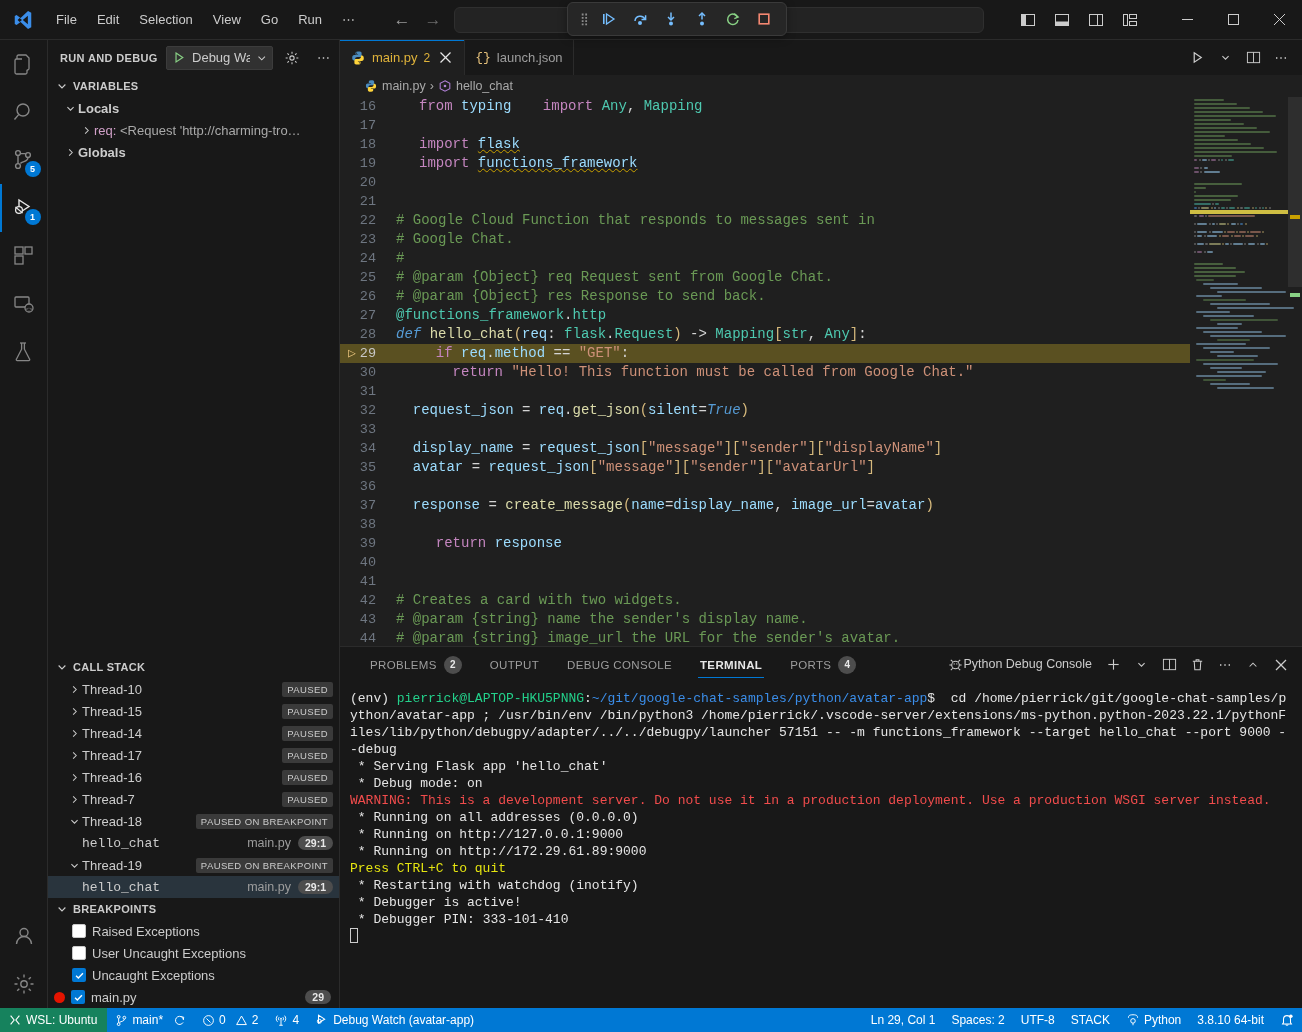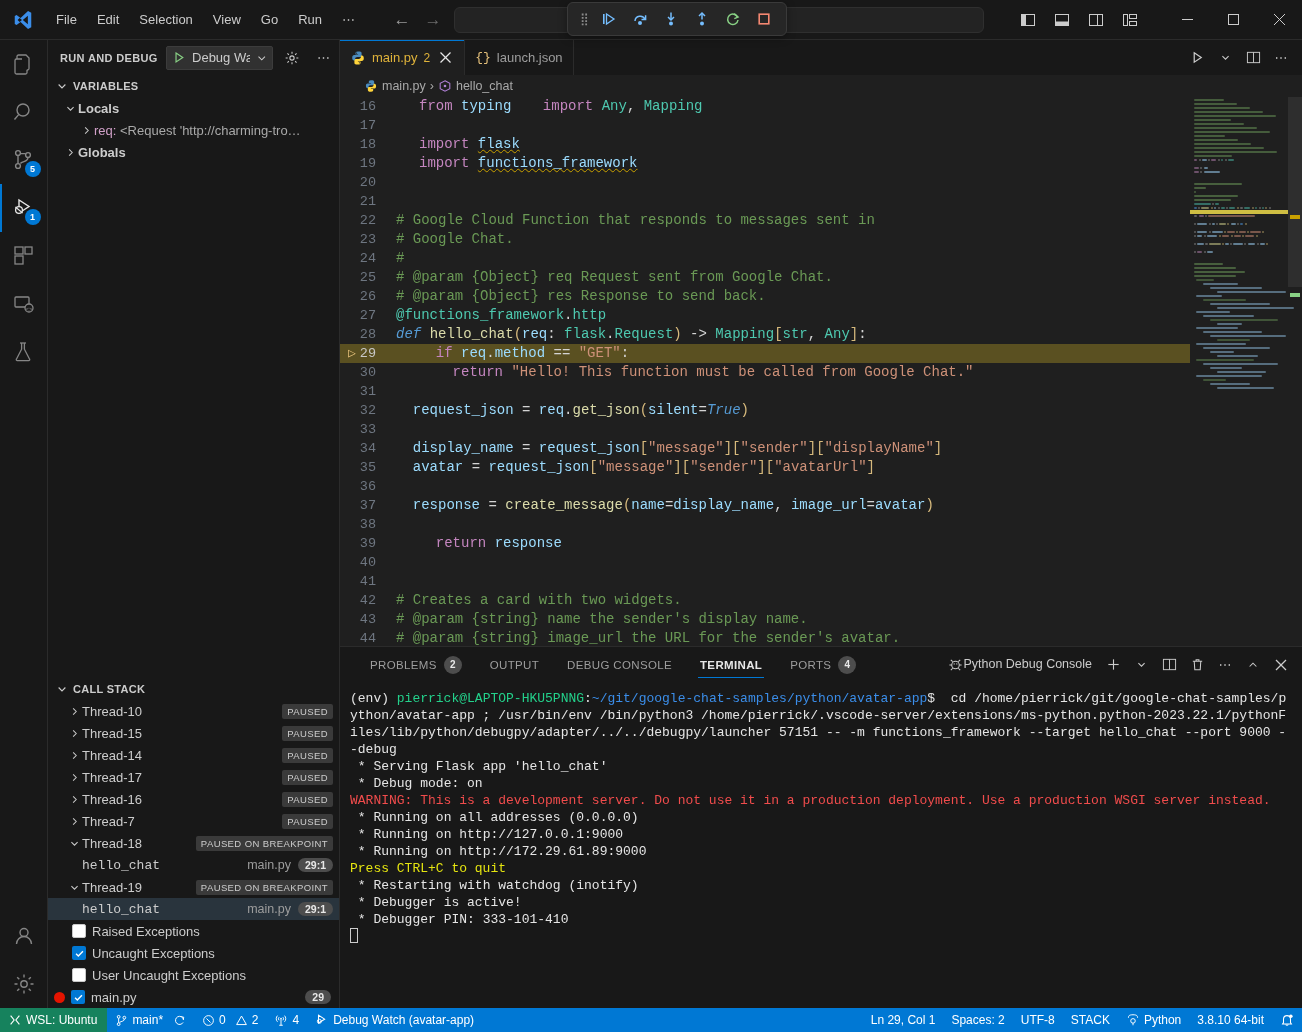--- a/index.html
+++ b/index.html
@@ -588,36 +588,44 @@
           <span>Thread-19</span>
           <span class="state-badge">PAUSED ON BREAKPOINT</span>
         </div>
         <div class="tree-row stack-frame selected">
           <span class="frame-name">hello_chat</span>
           <span class="frame-file">main.py</span>
           <span class="frame-pos">29:1</span>
         </div>
       </div>
 
+      <div class="section-head">
+        <span class="chev">
+          <svg width="12" height="12" viewBox="0 0 16 16">
+              <path d="M3.5 6 8 10.5 12.5 6" fill="none" stroke="#cccccc" stroke-width="1.5"></path>
+            </svg>
+        </span>
+        <span>BREAKPOINTS</span>
+      </div>
       <div>
         <div class="bp-row">
           <span class="cbox off"></span>
           <span>Raised Exceptions</span>
         </div>
         <div class="bp-row">
+          <span class="cbox off"></span>
+          <span>User Uncaught Exceptions</span>
+        </div>
+        <div class="bp-row">
           <span class="cbox on">
             <svg width="11" height="11" viewBox="0 0 16 16">
                 <path d="M3 8.4 6.3 11.6 13 4.6" fill="none" stroke="#ffffff" stroke-width="2"></path>
               </svg>
           </span>
           <span>Uncaught Exceptions</span>
-        </div>
-        <div class="bp-row">
-          <span class="cbox off"></span>
-          <span>User Uncaught Exceptions</span>
         </div>
         <div class="bp-row">
           <span class="bp-dot"></span>
           <span class="cbox on">
             <svg width="11" height="11" viewBox="0 0 16 16">
                 <path d="M3 8.4 6.3 11.6 13 4.6" fill="none" stroke="#ffffff" stroke-width="2"></path>
               </svg>
           </span>
           <span>main.py</span>
           <span class="bp-count">29</span>

